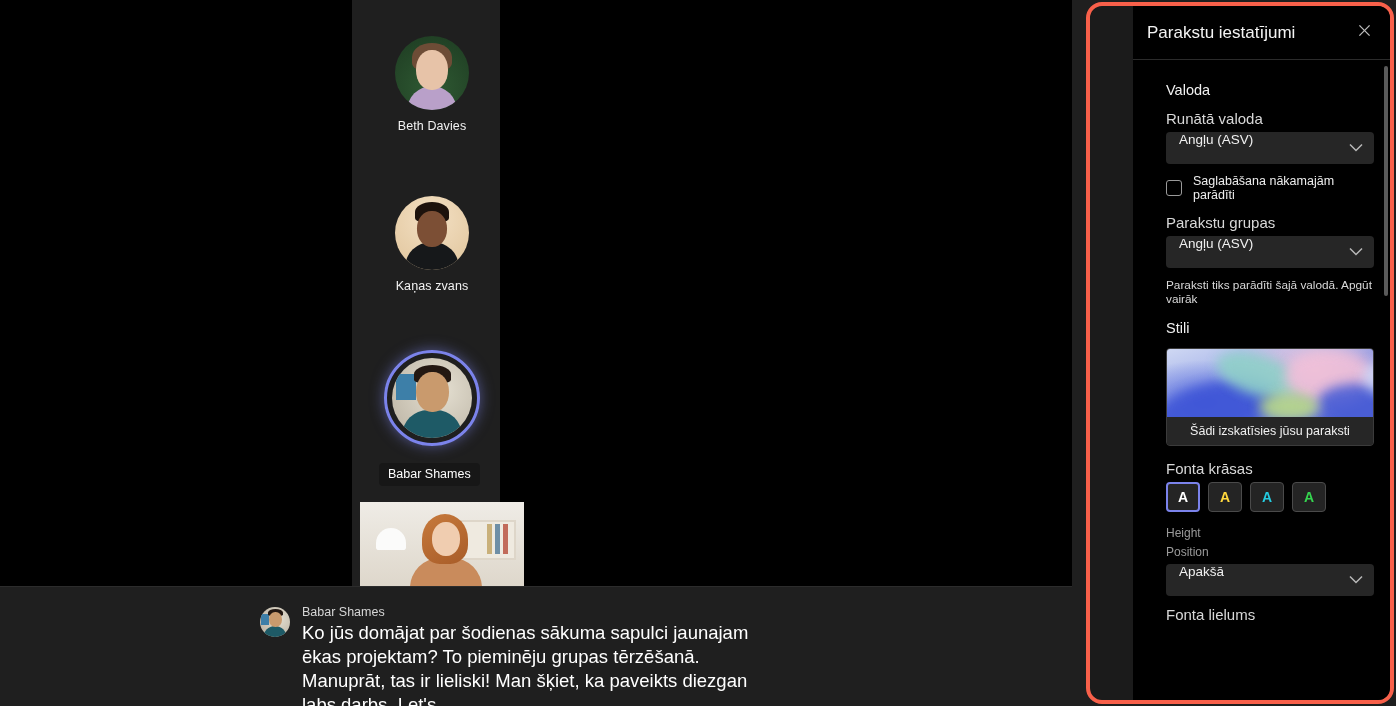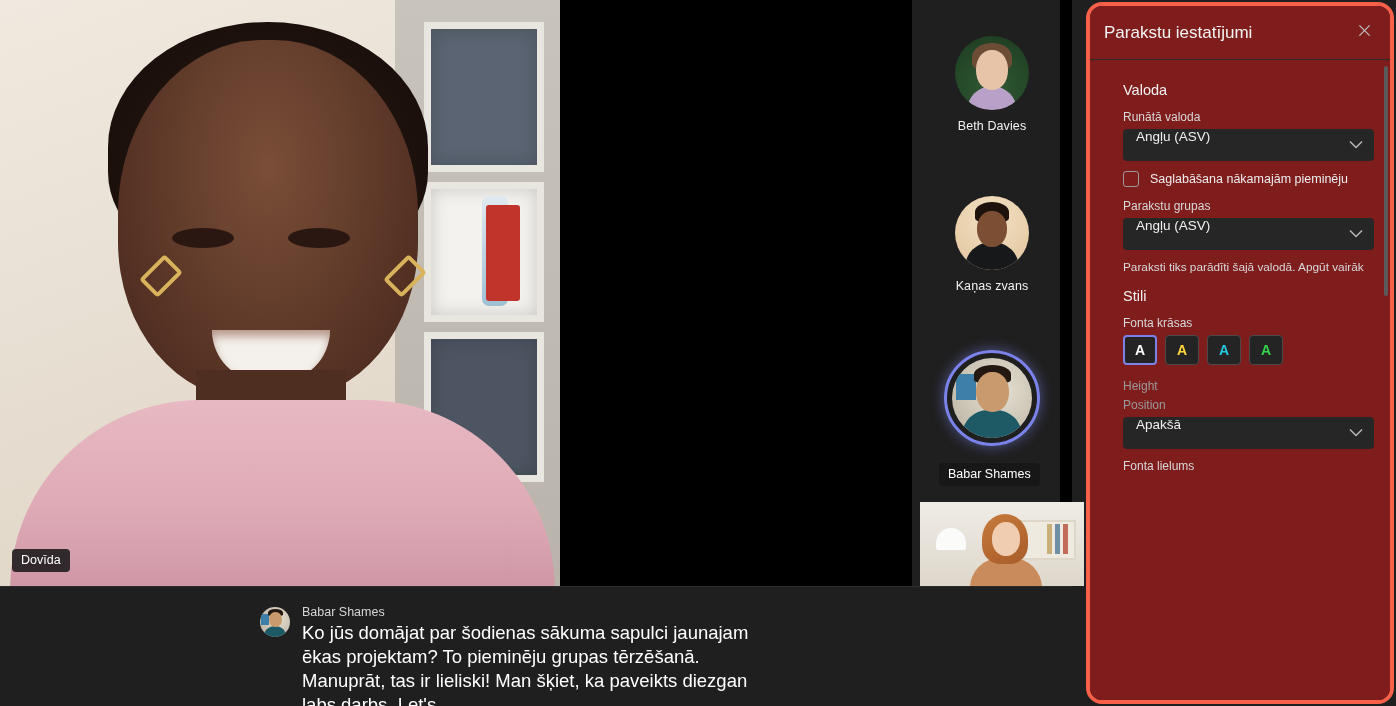--- a/index.html
+++ b/index.html
@@ -265,37 +265,38 @@
   .panel-wrap {
     position: absolute; left: 1086px; top: 2px;
     width: 308px; height: 702px;
     border: 4px solid #f8604a;
     border-radius: 16px;
     overflow: hidden;
     background: #1b1b1b;
   }
   .panel-inner {
     position: absolute; inset: 0;
-    background: #7f1d1d;
+    background: #000000;
     overflow: hidden;
+    margin-left: 43px;
   }
   .panel-header {
     position: relative; height: 54px;
     display: flex; align-items: center;
     padding: 0 10px 0 14px;
     border-bottom: 1px solid #2b2b2b;
   }
   .panel-title { color: #f3f3f3; font-size: 17px; flex: 1; }
   .close-btn {
     width: 32px; height: 32px; display:flex; align-items:center; justify-content:center;
     color: #bdbdbd;
   }
   .panel-body { padding: 14px 16px 0 33px; }
   .section-title { color: #f1f1f1; font-size: 14.5px; margin: 8px 0 12px; }
-  .field-label { color: #d8d8d8; font-size: 12px; margin-bottom: 5px; }
+  .field-label { color: #d8d8d8; font-size: 15px; margin-bottom: 5px; }
   .field-label.dim { color: #9a9a9a; font-size: 12px; }
   .select {
     position: relative;
     height: 32px; background: #262626; border-radius: 4px;
     display: flex; align-items: flex-start; padding: 0 30px 0 13px;
     color: #f0f0f0; font-size: 13.5px; margin-bottom: 10px;
   }
   .chev {
     position: absolute; right: 11px; top: 50%; transform: translateY(-50%);
     color: #b8b8b8;
@@ -346,40 +347,20 @@
     background: #5a5a5a; border-radius: 3px;
   }
 </style>
 </head>
 <body>
 
 <div class="app">
 
   <div class="stage">
 
-    <div class="tile-main">
-      <div class="photo p-david">
-        <div class="wall-right"></div>
-        <div class="shelfbox sb1"></div>
-        <div class="shelfbox sb2"></div>
-        <div class="shelfbox sb3"></div>
-        <div class="bottle"></div>
-        <div class="book-red"></div>
-        <div class="hair"></div>
-        <div class="head"></div>
-        <div class="eye l"></div>
-        <div class="eye r"></div>
-        <div class="earring l"></div>
-        <div class="earring r"></div>
-        <div class="smile"></div>
-        <div class="neck"></div>
-        <div class="shirt"></div>
-      </div>
-      <div class="name-chip" style="left:12px; bottom:14px;">Dovīda</div>
-    </div>
 
     <div class="col-mid">
 
 
 
     </div>
 
     <div class="col-roster">
 
       <div class="roster-item" style="top: 36px;">
@@ -465,37 +446,48 @@
           <span>Angļu (ASV)</span>
           <span class="chev">
             <svg width="14" height="9" viewBox="0 0 14 9" fill="none" stroke="#b8b8b8" stroke-width="1.5">
               <polyline points="1,1 7,7 13,1"></polyline>
             </svg>
           </span>
         </div>
 
         <div class="check-row">
           <div class="checkbox"></div>
-          <div class="check-label">Saglabāšana nākamajām pieminēju</div>
+          <div class="check-label">Saglabāšana nākamajām parādīti</div>
         </div>
 
         <div class="field-label">Parakstu grupas</div>
         <div class="select">
           <span>Angļu (ASV)</span>
           <span class="chev">
             <svg width="14" height="9" viewBox="0 0 14 9" fill="none" stroke="#b8b8b8" stroke-width="1.5">
               <polyline points="1,1 7,7 13,1"></polyline>
             </svg>
           </span>
         </div>
 
         <div class="helper">Paraksti tiks parādīti šajā valodā. Apgūt vairāk</div>
 
         <div class="section-title">Stili</div>
 
+        <div class="style-card">
+          <div class="style-thumb">
+            <div class="blob b1"></div>
+              <div class="blob b2"></div>
+              <div class="blob b3"></div>
+            <div class="blob b4"></div>
+              <div class="blob b5"></div>
+              <div class="blob b6"></div>
+          </div>
+          <div class="style-caption">Šādi izskatīsies jūsu paraksti</div>
+        </div>
 
         <div class="field-label">Fonta krāsas</div>
         <div class="swatches">
           <div class="swatch selected">
             <span style="color:#ffffff;">A</span>
           </div>
           <div class="swatch">
             <span style="color:#ffd83d;">A</span>
           </div>
           <div class="swatch">

